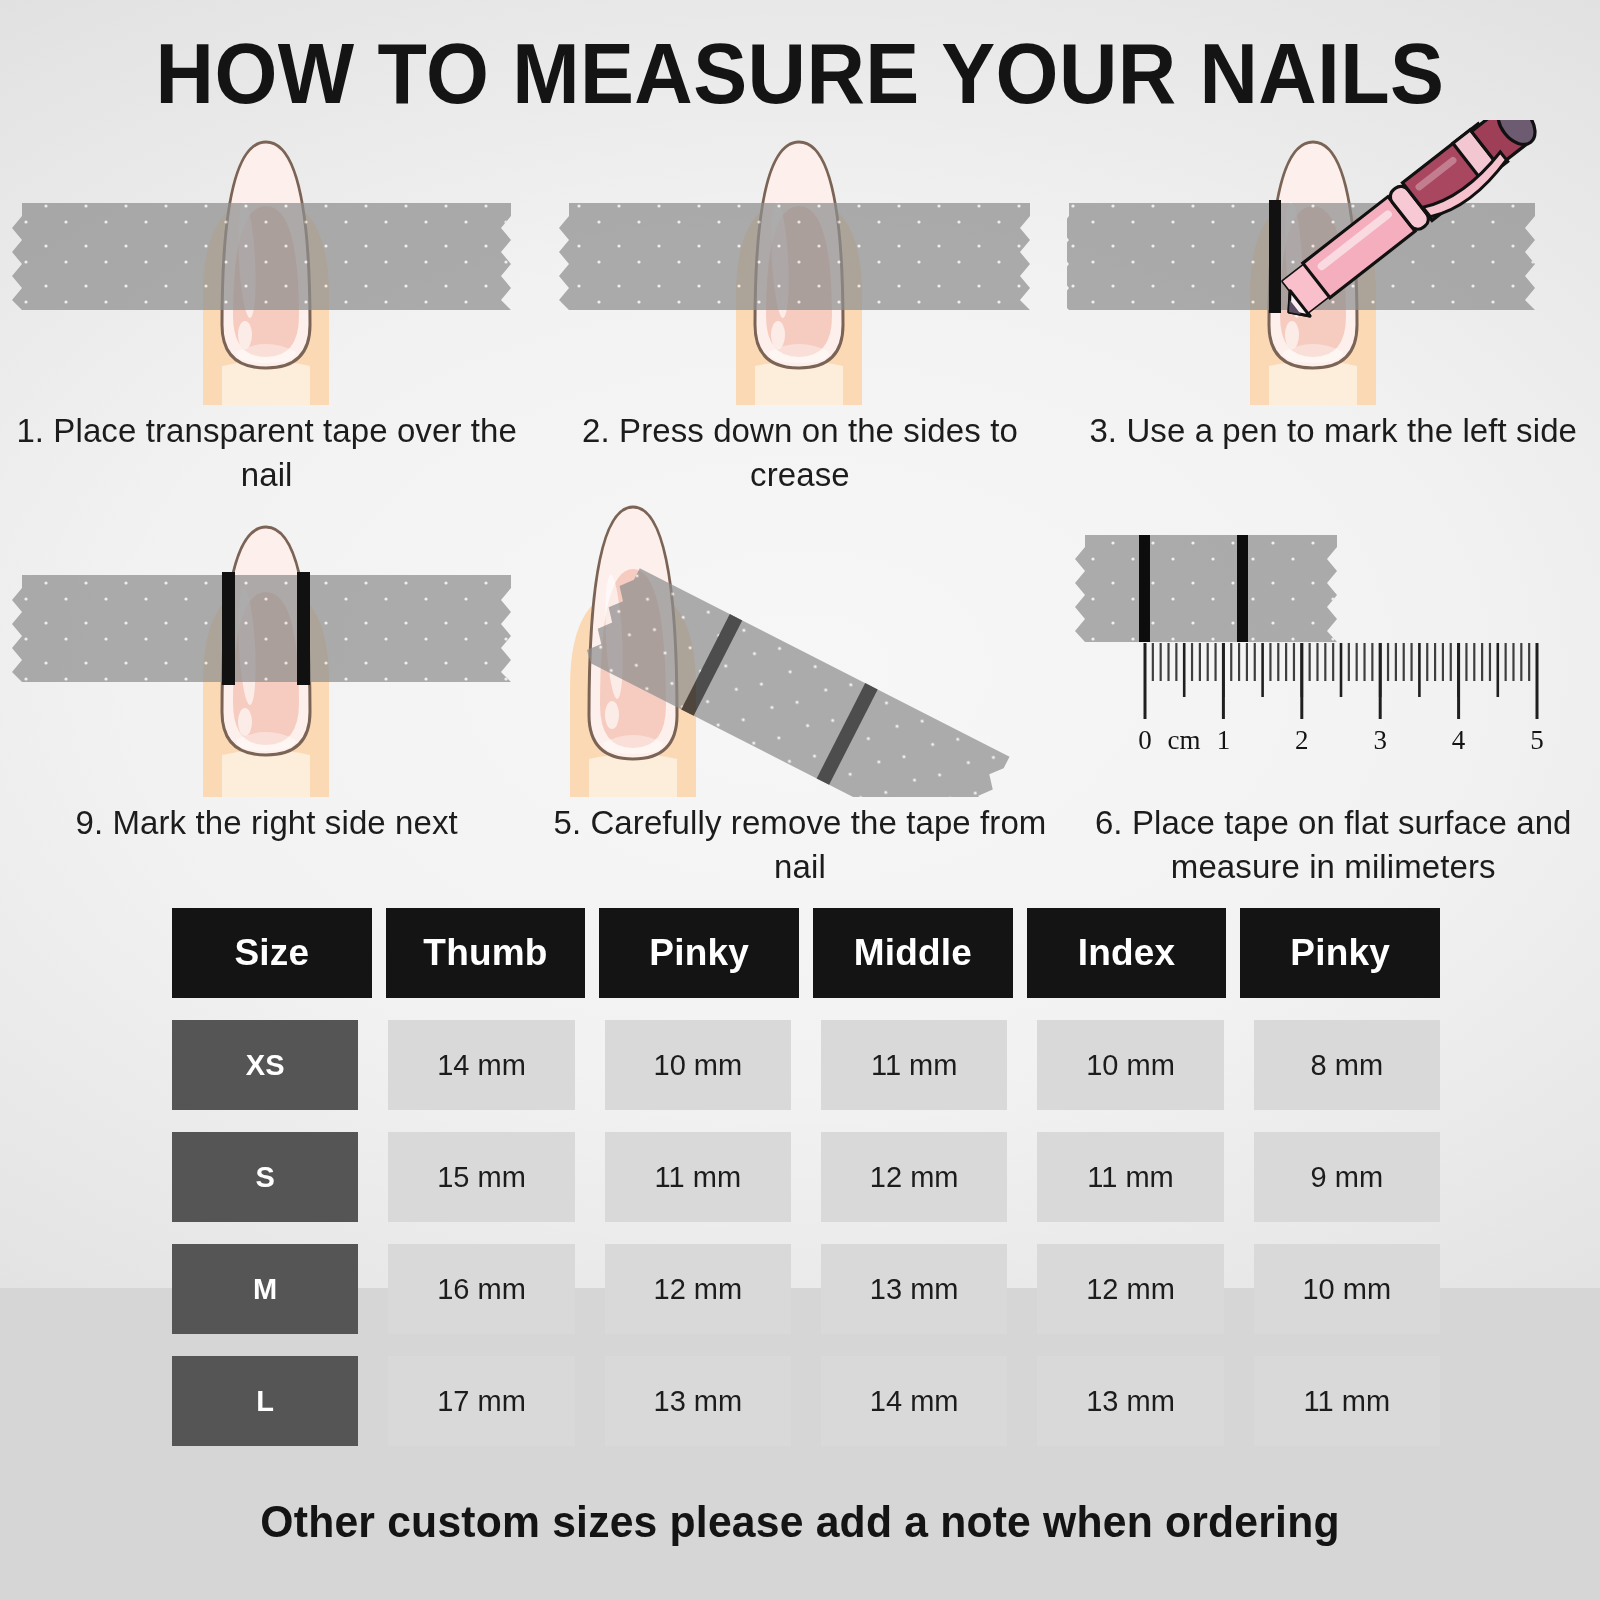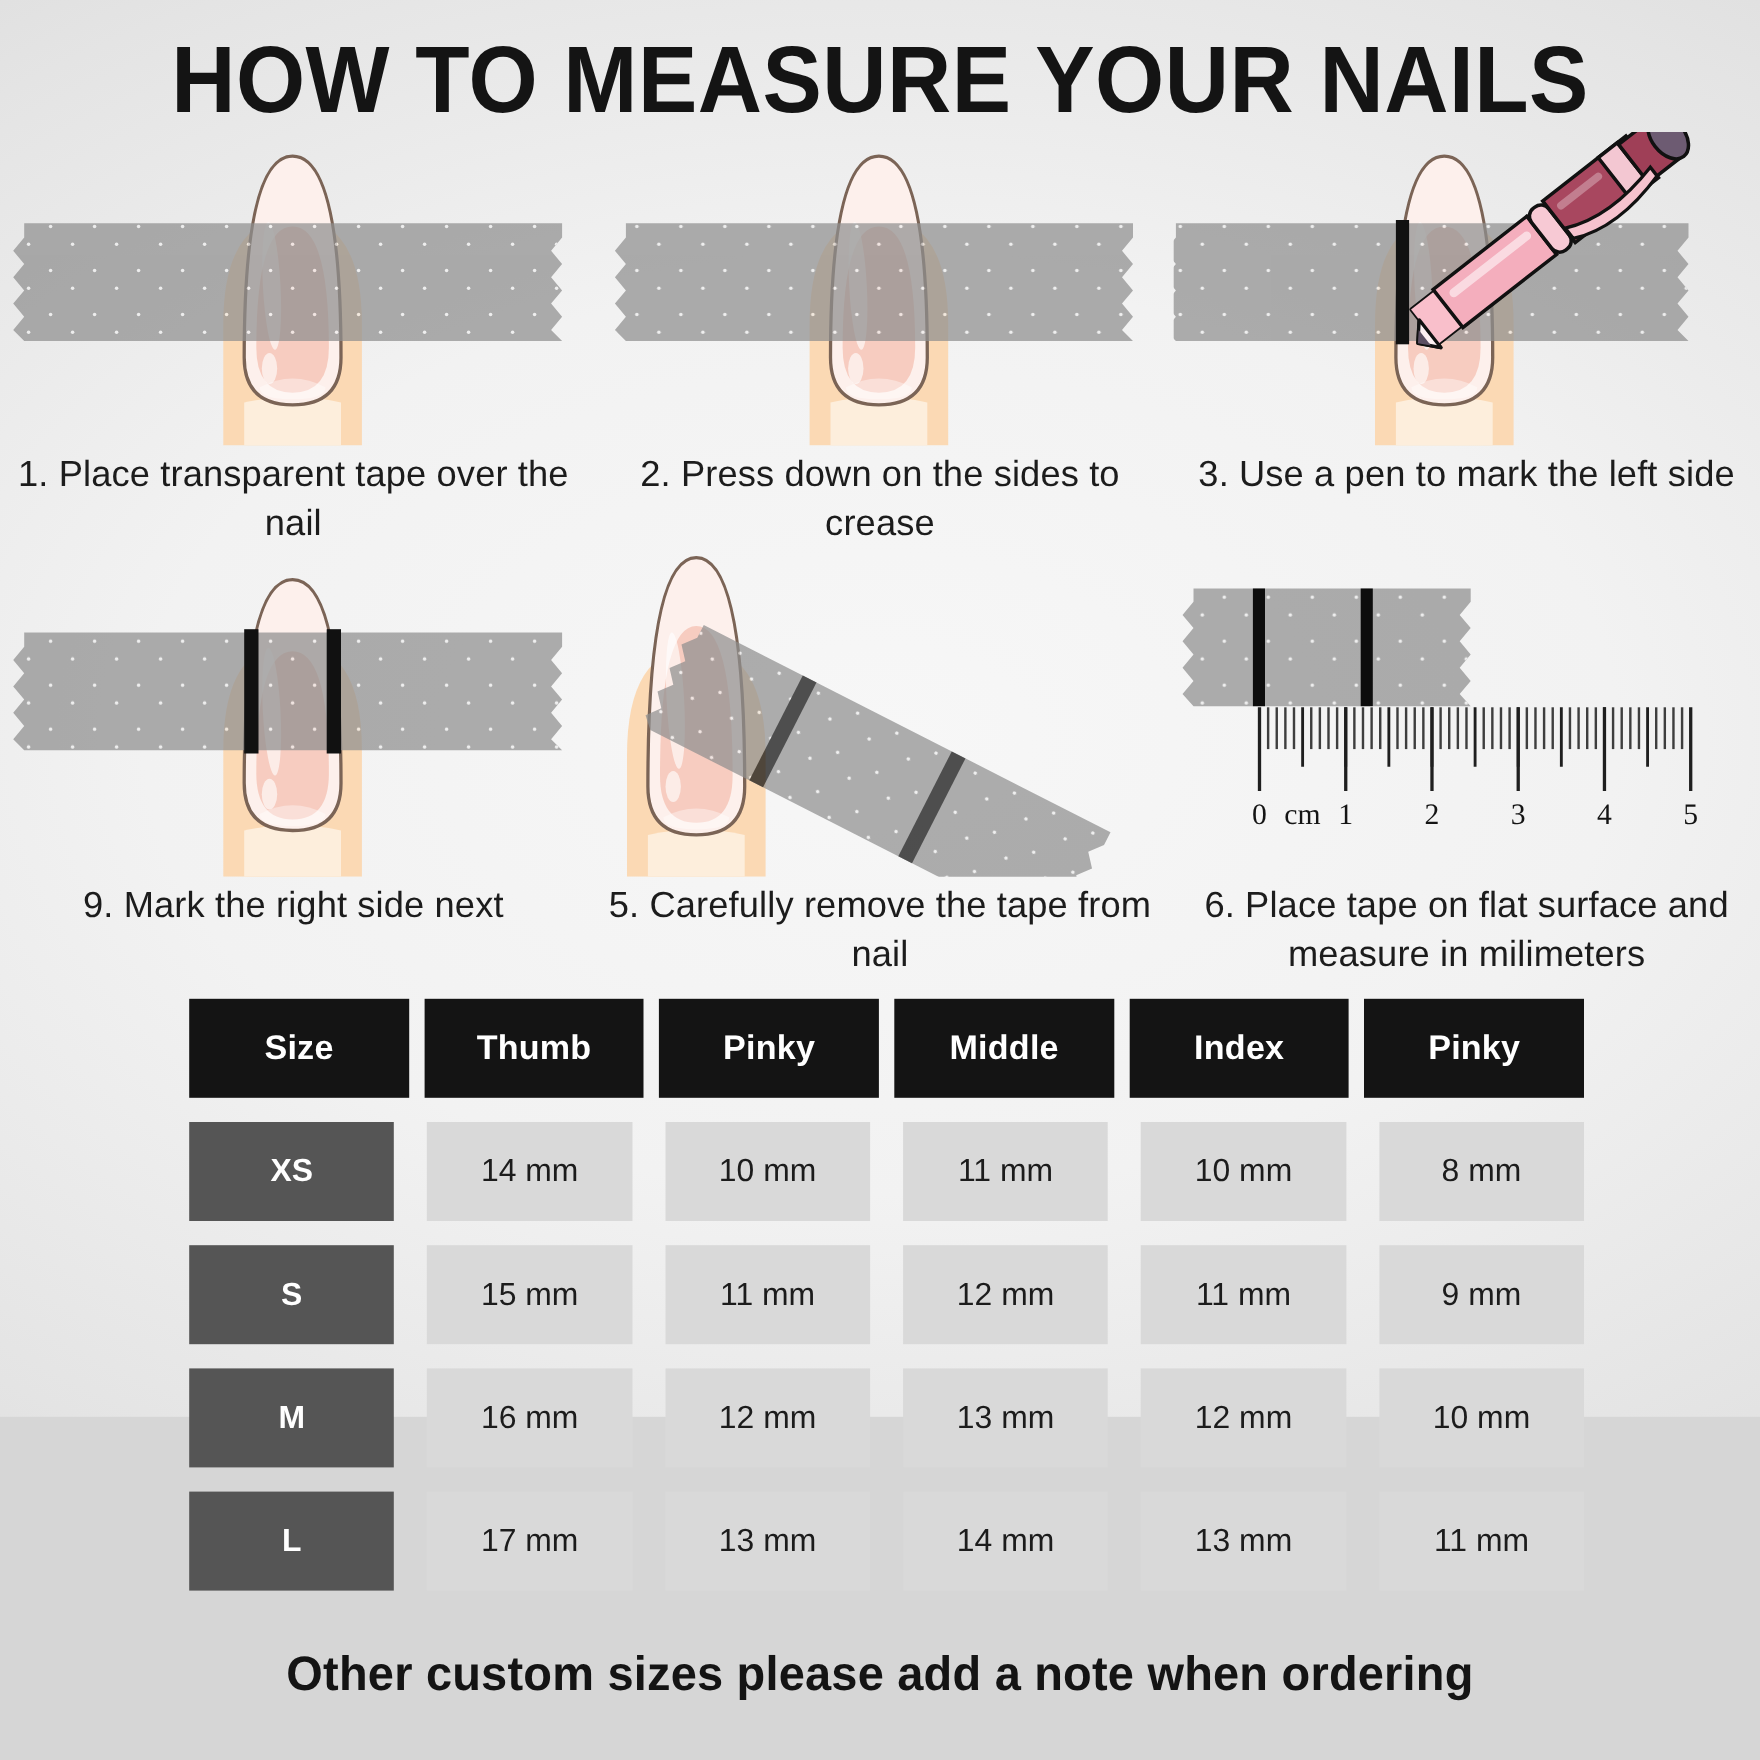--- a/index.html
+++ b/index.html
@@ -57,21 +57,21 @@
   .tcell{
     flex:1;
     margin-right:14px;
     height:90px;
     display:flex;align-items:center;justify-content:center;
     font-size:29px;
     color:#1c1c1c;
   }
   .tcell:last-child{margin-right:0;}
   .thead .tcell{
-    background:#141414;color:#ffffff;font-weight:700;font-size:31px;
+    background:#141414;color:#ffffff;font-weight:700;font-size:37px;
     letter-spacing:0.2px;
   }
   .trow.body .tcell{background:#d9d9d9;}
   .trow.body .tcell.sz{background:#555555;color:#ffffff;font-weight:700;}
   .trow.body{margin-bottom:22px;gap:16px;}
   .thead{margin-bottom:22px;}
 
   .footer{
     position:absolute;left:0;top:1497px;width:1600px;
     text-align:center;

